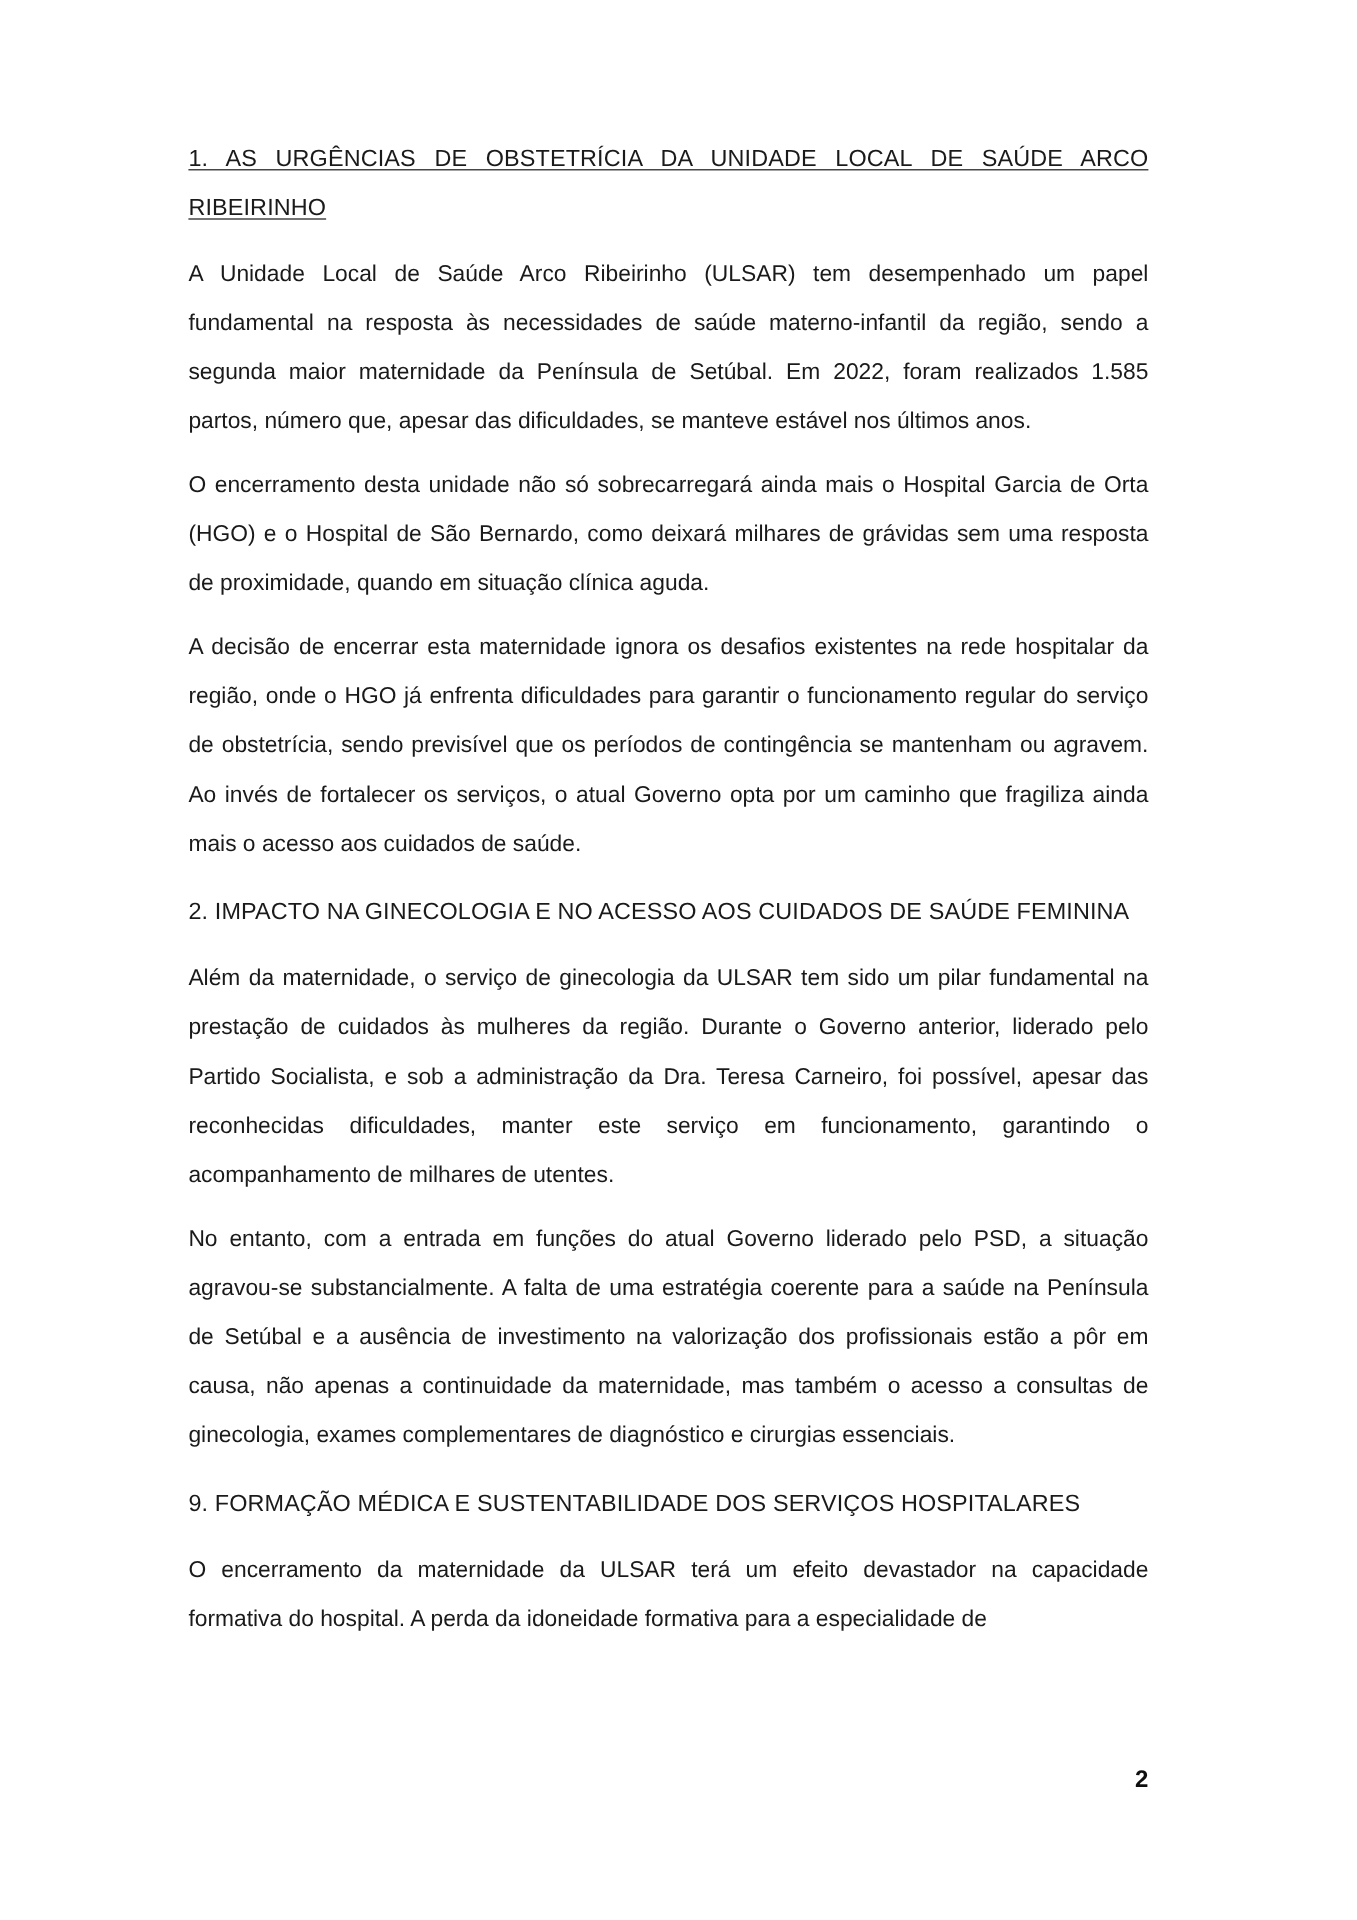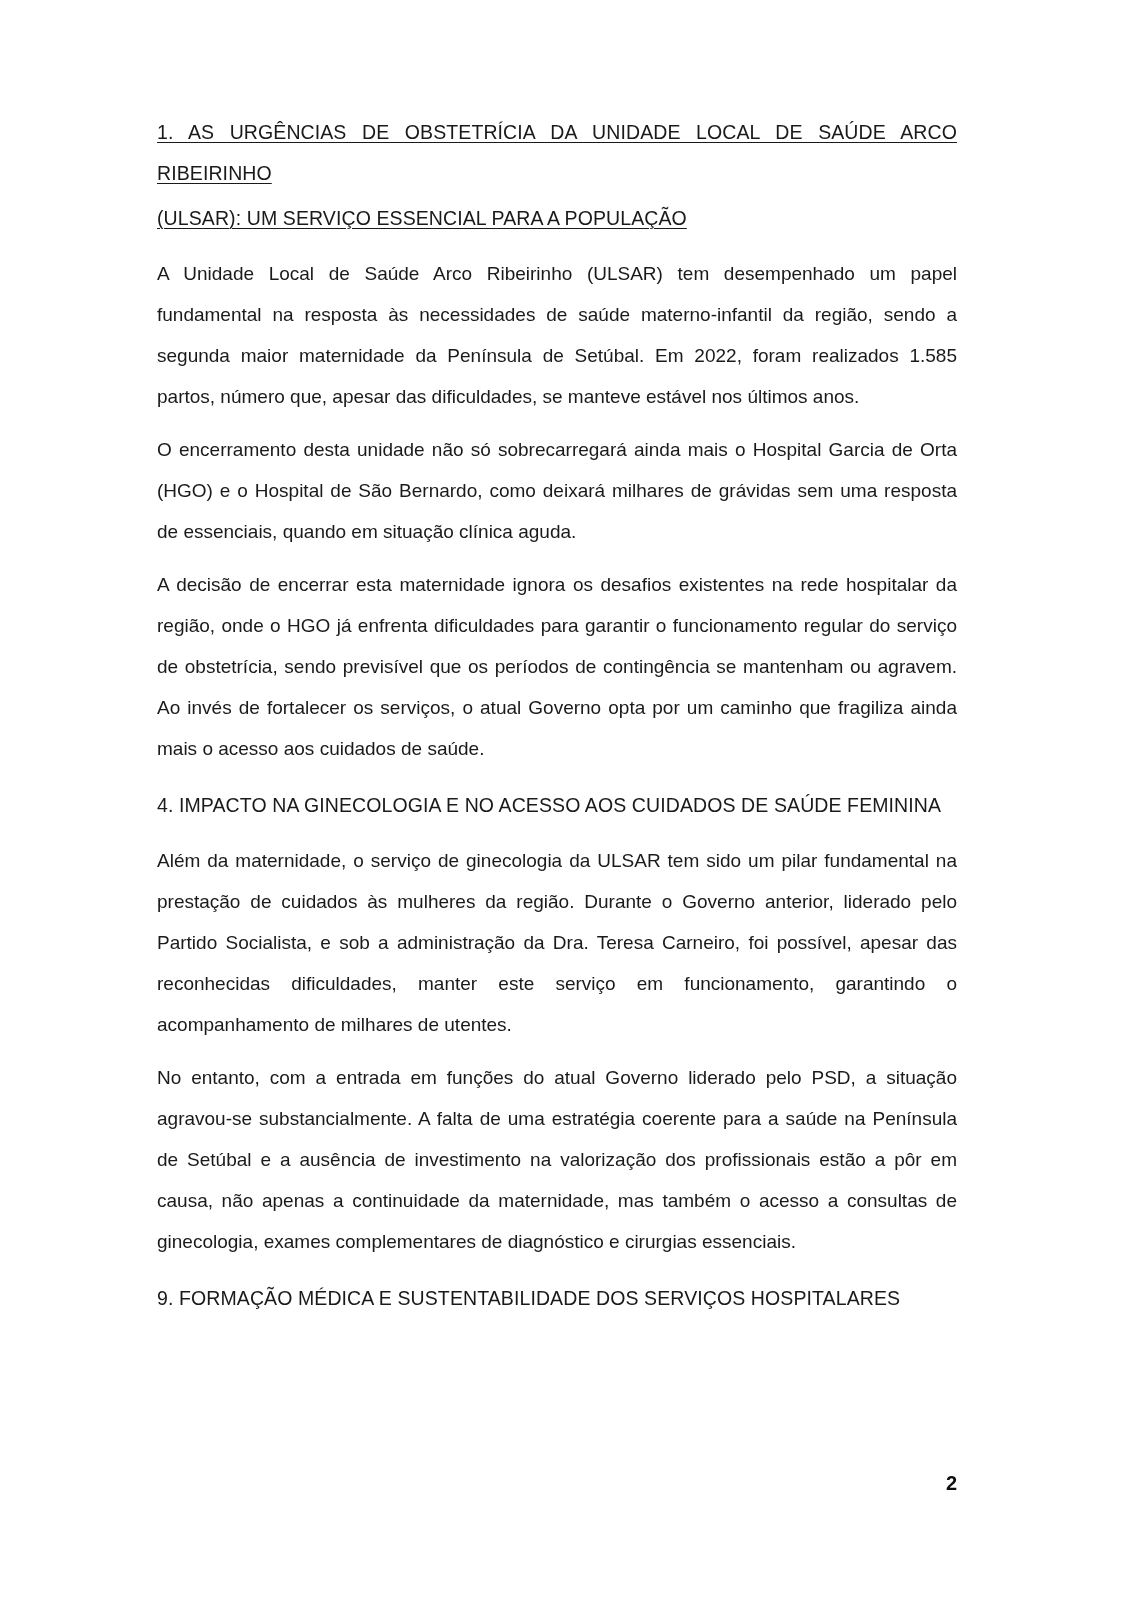--- a/index.html
+++ b/index.html
@@ -75,47 +75,47 @@
 </style>
 </head>
 <body>
 
 <div id="page">
 
   <div id="content">
 
     <div class="heading-wrap">
       <div class="heading justified underlined">1. AS URGÊNCIAS DE OBSTETRÍCIA DA UNIDADE LOCAL DE SAÚDE ARCO RIBEIRINHO</div>
-      <div class="heading underlined">(ULSAR): UM SERVIÇO ESSENCIAL PARA A POPULAÇÃO</div>
     </div>
     <div class="gap-after-heading"></div>
 
     <p class="body-par">A Unidade Local de Saúde Arco Ribeirinho (ULSAR) tem desempenhado um papel fundamental na resposta às necessidades de saúde materno-infantil da região, sendo a segunda maior maternidade da Península de Setúbal. Em 2022, foram realizados 1.585 partos, número que, apesar das dificuldades, se manteve estável nos últimos anos.</p>
     <div class="gap-par"></div>
 
-    <p class="body-par">O encerramento desta unidade não só sobrecarregará ainda mais o Hospital Garcia de Orta (HGO) e o Hospital de São Bernardo, como deixará milhares de grávidas sem uma resposta de essenciais, quando em situação clínica aguda.</p>
+    <p class="body-par">O encerramento desta unidade não só sobrecarregará ainda mais o Hospital Garcia de Orta (HGO) e o Hospital de São Bernardo, como deixará milhares de grávidas sem uma resposta de proximidade, quando em situação clínica aguda.</p>
     <div class="gap-par"></div>
 
     <p class="body-par">A decisão de encerrar esta maternidade ignora os desafios existentes na rede hospitalar da região, onde o HGO já enfrenta dificuldades para garantir o funcionamento regular do serviço de obstetrícia, sendo previsível que os períodos de contingência se mantenham ou agravem. Ao invés de fortalecer os serviços, o atual Governo opta por um caminho que fragiliza ainda mais o acesso aos cuidados de saúde.</p>
     <div class="gap-before-heading"></div>
 
     <div class="heading-wrap">
-      <div class="heading">4. IMPACTO NA GINECOLOGIA E NO ACESSO AOS CUIDADOS DE SAÚDE FEMININA</div>
+      <div class="heading">2. IMPACTO NA GINECOLOGIA E NO ACESSO AOS CUIDADOS DE SAÚDE FEMININA</div>
     </div>
     <div class="gap-after-heading"></div>
 
     <p class="body-par">Além da maternidade, o serviço de ginecologia da ULSAR tem sido um pilar fundamental na prestação de cuidados às mulheres da região. Durante o Governo anterior, liderado pelo Partido Socialista, e sob a administração da Dra. Teresa Carneiro, foi possível, apesar das reconhecidas dificuldades, manter este serviço em funcionamento, garantindo o acompanhamento de milhares de utentes.</p>
     <div class="gap-par"></div>
 
     <p class="body-par">No entanto, com a entrada em funções do atual Governo liderado pelo PSD, a situação agravou-se substancialmente. A falta de uma estratégia coerente para a saúde na Península de Setúbal e a ausência de investimento na valorização dos profissionais estão a pôr em causa, não apenas a continuidade da maternidade, mas também o acesso a consultas de ginecologia, exames complementares de diagnóstico e cirurgias essenciais.</p>
     <div class="gap-before-heading"></div>
 
     <div class="heading-wrap">
       <div class="heading">9. FORMAÇÃO MÉDICA E SUSTENTABILIDADE DOS SERVIÇOS HOSPITALARES</div>
     </div>
     <div class="gap-after-heading"></div>
 
+    <p class="body-par">O encerramento da maternidade da ULSAR terá um efeito devastador na capacidade formativa do hospital. A perda da idoneidade formativa para a especialidade de</p>
 
   </div>
 
   <div id="page-number">2</div>
 
 </div>
 
 </body></html>

